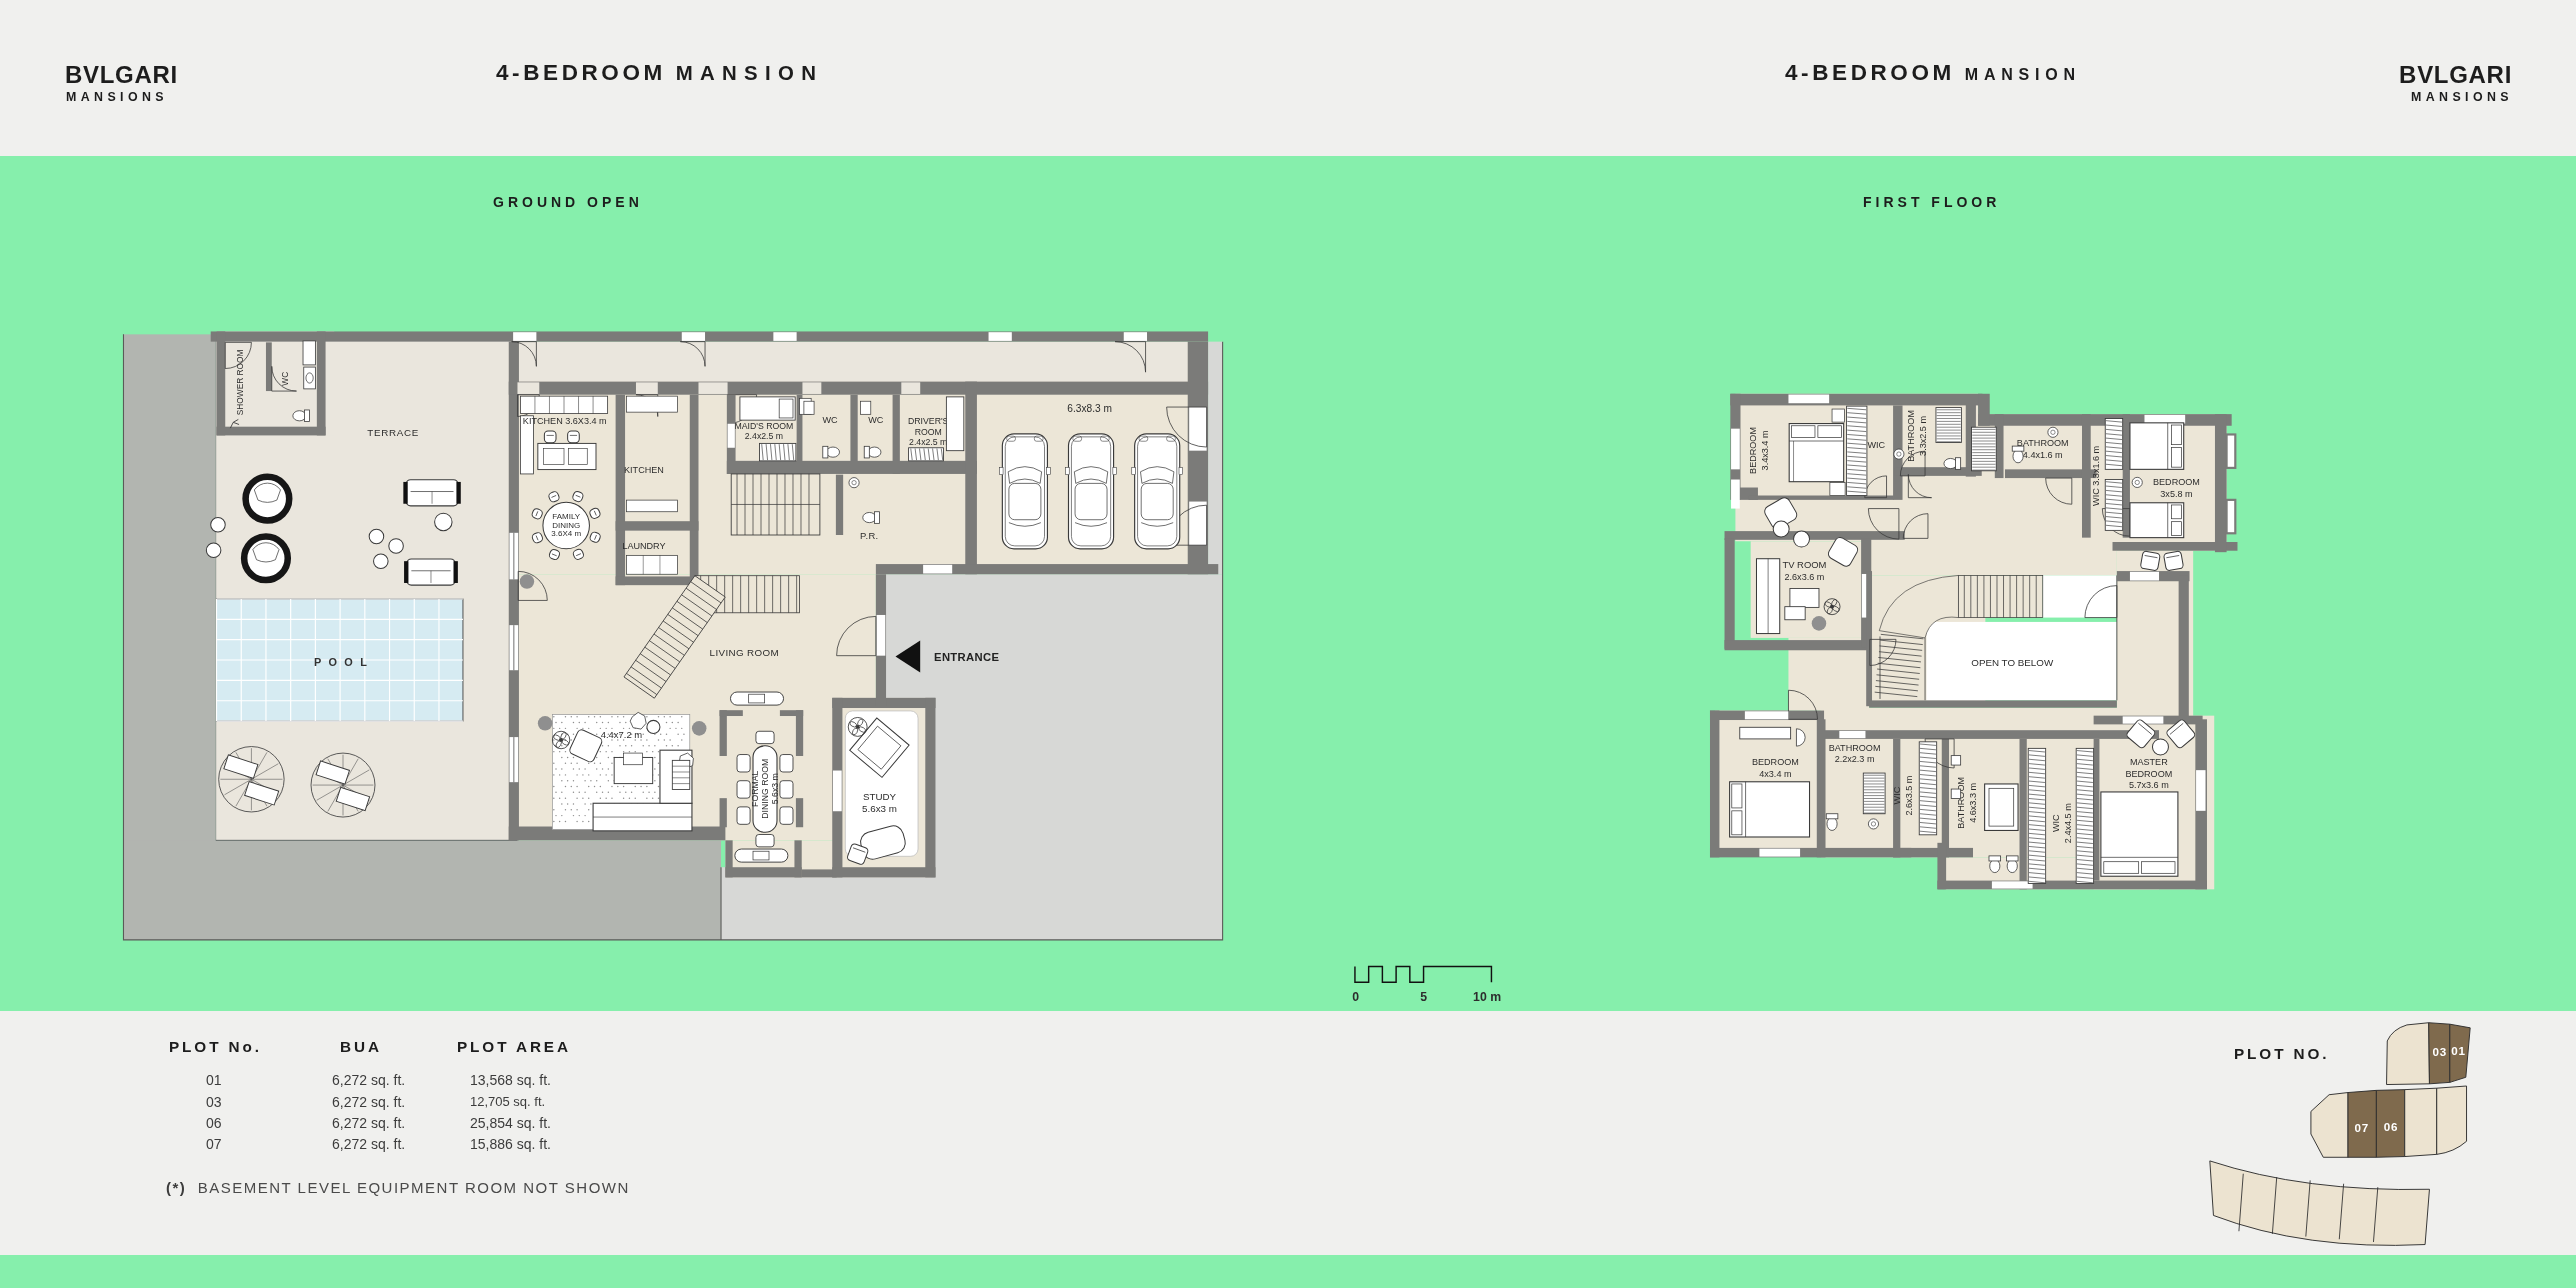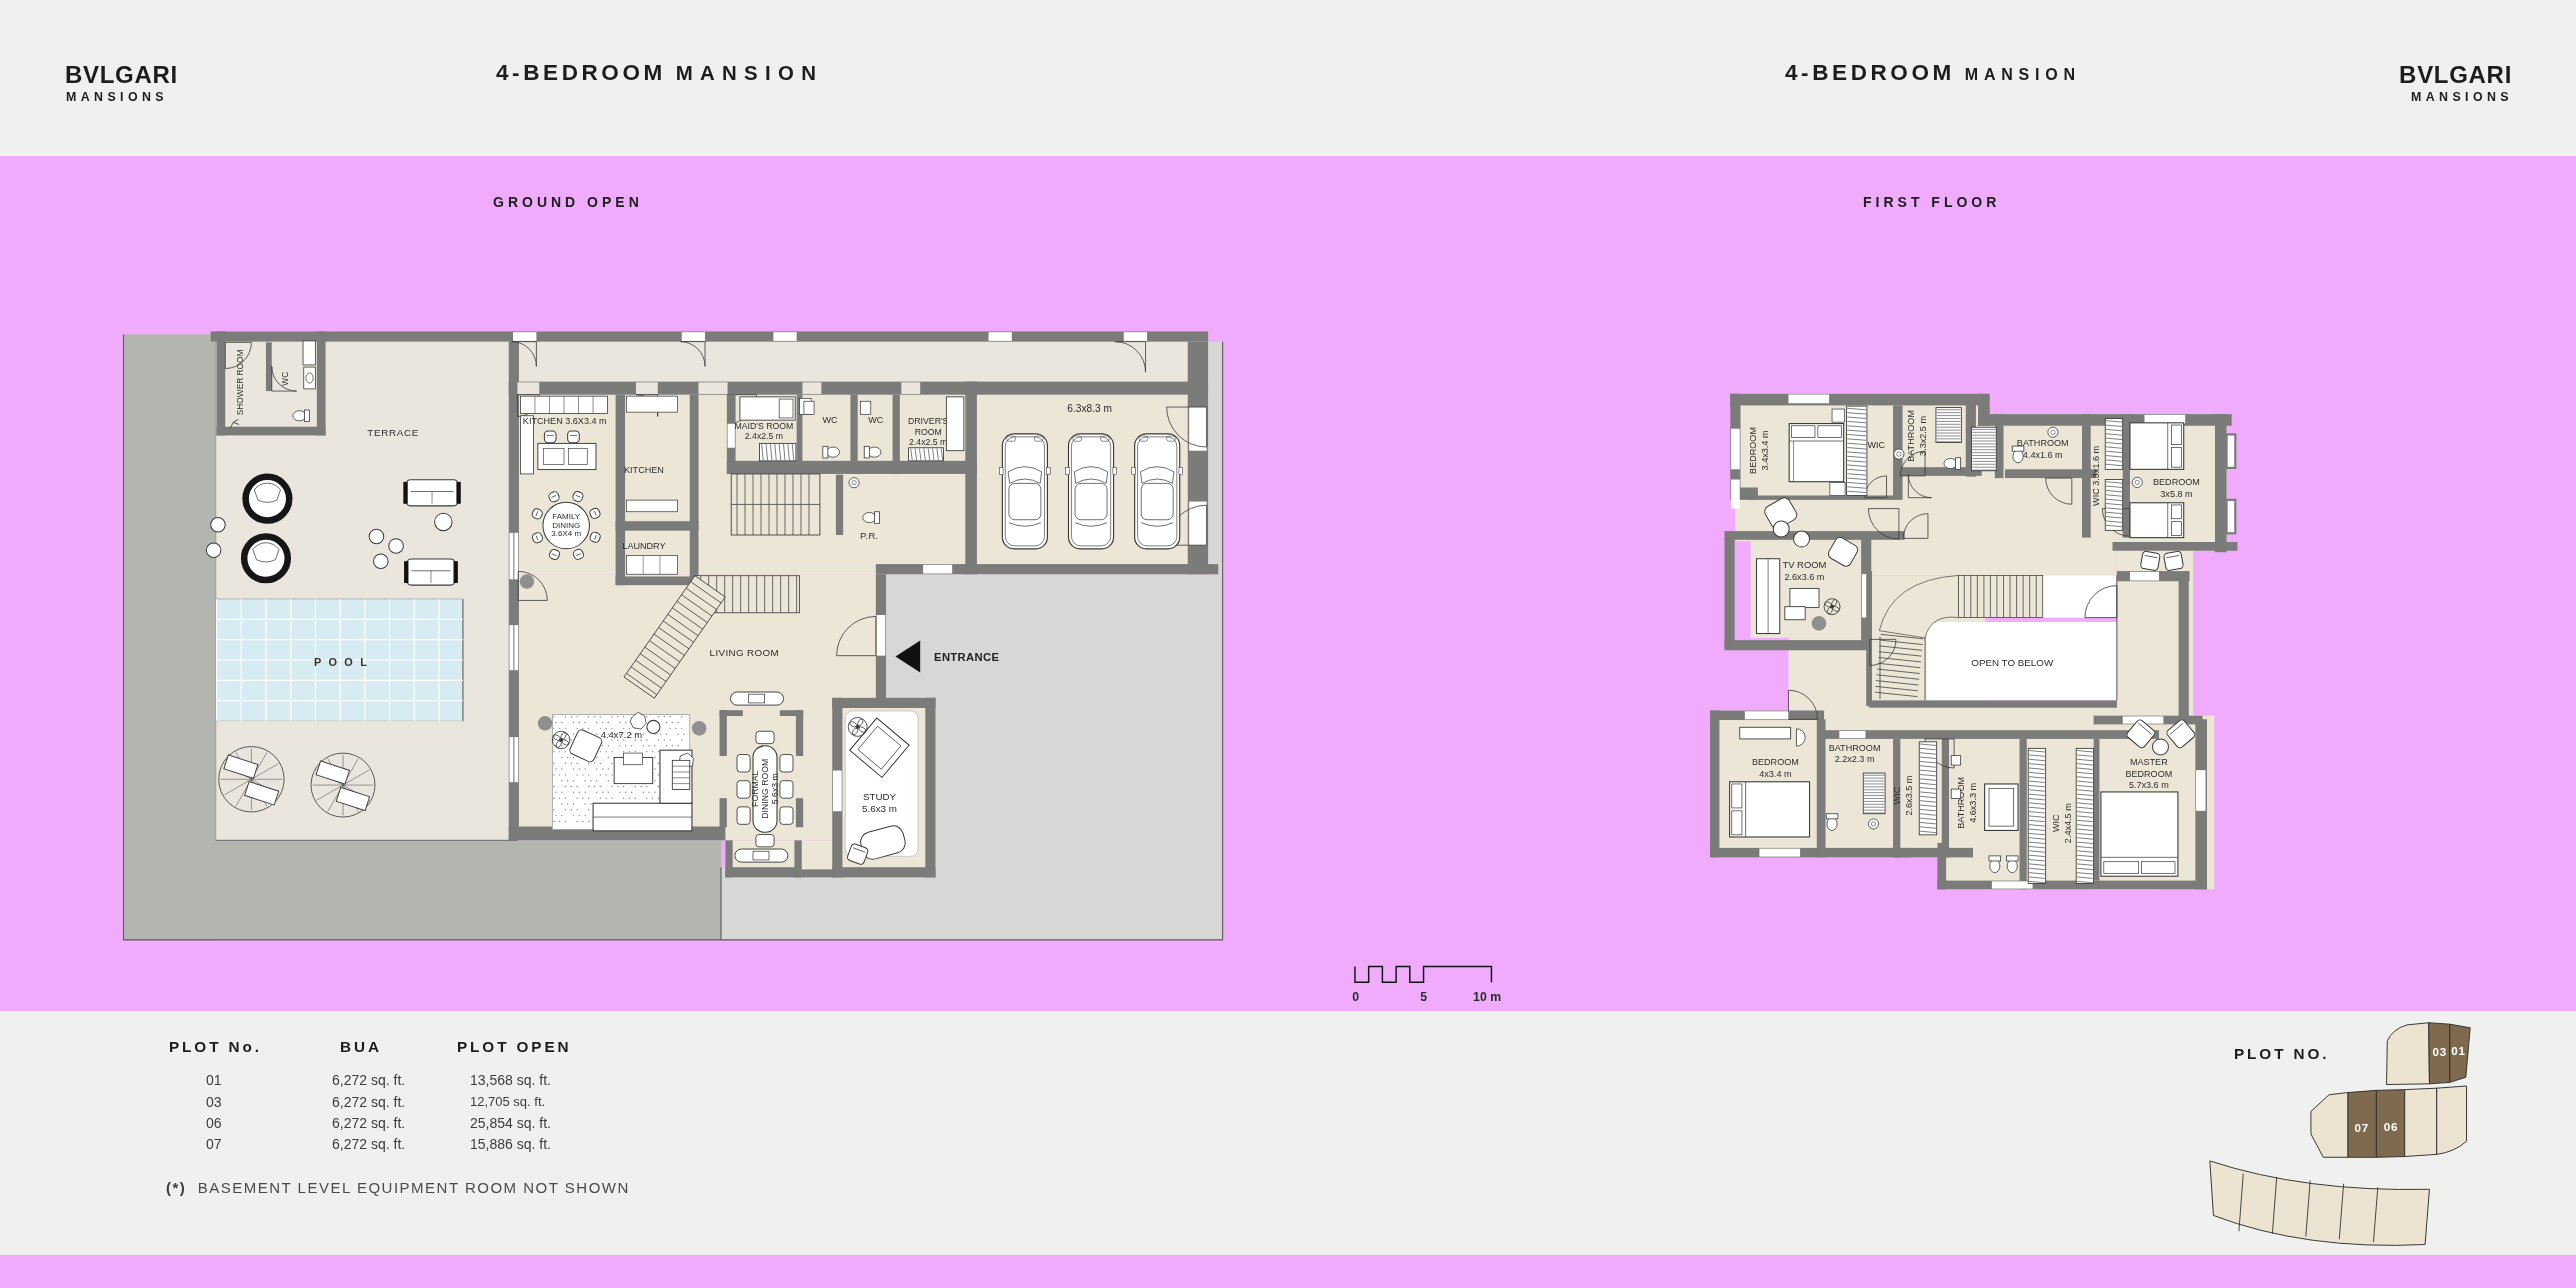--- a/index.html
+++ b/index.html
@@ -1,13 +1,13 @@
 <!DOCTYPE html>
 <html style="font-size:11.6px"><head><meta charset="utf-8"><style>html,body{margin:0;padding:0;background:#fff;}*{box-sizing:border-box;}body{font-family:"Liberation Sans",sans-serif;color:#2d2d2d;}.abs{position:absolute;}</style></head><body>
-<div style="position:relative;width:2576px;height:1288px;overflow:hidden;background:#f0abfc">
+<div style="position:relative;width:2576px;height:1288px;overflow:hidden;background:#86efac">
     <div class="abs" style="left:0;top:0;width:2576px;height:156px;background:#f0f0ee"></div>
     <div class="abs" style="left:0;top:1011px;width:2576px;height:244px;background:#f0f0ee"></div>
     <div class="abs" style="left:65px;top:61px;font-size:24px;font-weight:bold;letter-spacing:0.7px;color:#1d1d1d">BVLGARI</div>
     <div class="abs" style="left:66px;top:90px;font-size:12.4px;font-weight:bold;letter-spacing:4.4px;color:#1d1d1d">MANSIONS</div>
     <div class="abs" style="left:496px;top:60px;font-size:22.5px;font-weight:bold;letter-spacing:3.6px;color:#1d1d1d">4-BEDROOM&nbsp;<span style="font-size:20.4px;letter-spacing:7.3px">MANSION</span></div>
     <div class="abs" style="left:493px;top:194px;font-size:14px;font-weight:bold;letter-spacing:4px;color:#1d1d1d">GROUND OPEN</div>
     <div class="abs" style="left:1785px;top:60px;font-size:22.5px;font-weight:bold;letter-spacing:3.6px;color:#1d1d1d">4-BEDROOM&nbsp;<span style="font-size:16px;letter-spacing:5.8px">MANSION</span></div>
     <div class="abs" style="left:1863px;top:194px;font-size:14px;font-weight:bold;letter-spacing:4px;color:#1d1d1d">FIRST FLOOR</div>
     <div class="abs" style="left:2294px;top:61px;width:218px;text-align:right;font-size:24px;font-weight:bold;letter-spacing:0.7px;color:#1d1d1d">BVLGARI</div>
     <div class="abs" style="left:2294px;top:90px;width:219px;text-align:right;font-size:12.4px;font-weight:bold;letter-spacing:4.4px;color:#1d1d1d">MANSIONS</div>
@@ -1176,21 +1176,21 @@
       <text x="3288" y="1556" font-family="Liberation Sans,sans-serif" font-size="16" text-anchor="middle" letter-spacing="1" font-weight="bold" fill="#fff">06</text>
       <path d="M3039,1597 Q3170,1640 3341,1636 L3335,1712 Q3170,1720 3044,1672 Z" fill="#ece3d0" stroke="#2f2f2f" stroke-width="1.3"></path>
       <line x1="3085" y1="1614.6" x2="3079" y2="1693.68" stroke="#2f2f2f" stroke-width="1.2"></line>
       <line x1="3131" y1="1619.2" x2="3125" y2="1697.36" stroke="#2f2f2f" stroke-width="1.2"></line>
       <line x1="3177" y1="1623.8" x2="3171" y2="1701.04" stroke="#2f2f2f" stroke-width="1.2"></line>
       <line x1="3223" y1="1628.4" x2="3217" y2="1704.72" stroke="#2f2f2f" stroke-width="1.2"></line>
       <line x1="3270" y1="1633.1" x2="3264" y2="1708.48" stroke="#2f2f2f" stroke-width="1.2"></line>
     </svg>
     <div class="abs" style="left:169px;top:1038px;font-size:15.3px;font-weight:bold;letter-spacing:2.9px;color:#1d1d1d">PLOT No.</div>
     <div class="abs" style="left:340px;top:1038px;font-size:15.3px;font-weight:bold;letter-spacing:2.9px;color:#1d1d1d">BUA</div>
-    <div class="abs" style="left:457px;top:1038px;font-size:15.3px;font-weight:bold;letter-spacing:2.9px;color:#1d1d1d">PLOT OPEN</div>
+    <div class="abs" style="left:457px;top:1038px;font-size:15.3px;font-weight:bold;letter-spacing:2.9px;color:#1d1d1d">PLOT AREA</div>
     <div class="abs" style="left:206px;top:1072px;font-size:14px;color:#3c3c3c">01</div>
     <div class="abs" style="left:332px;top:1072px;font-size:14px;color:#3c3c3c">6,272 sq. ft.</div>
     <div class="abs" style="left:470px;top:1072px;font-size:14px;color:#3c3c3c">13,568 sq. ft.</div>
     <div class="abs" style="left:206px;top:1094px;font-size:14px;color:#3c3c3c">03</div>
     <div class="abs" style="left:332px;top:1094px;font-size:14px;color:#3c3c3c">6,272 sq. ft.</div>
     <div class="abs" style="left:470px;top:1094px;font-size:13px;color:#3c3c3c">12,705 sq. ft.</div>
     <div class="abs" style="left:206px;top:1115px;font-size:14px;color:#3c3c3c">06</div>
     <div class="abs" style="left:332px;top:1115px;font-size:14px;color:#3c3c3c">6,272 sq. ft.</div>
     <div class="abs" style="left:470px;top:1115px;font-size:14px;color:#3c3c3c">25,854 sq. ft.</div>
     <div class="abs" style="left:206px;top:1136px;font-size:14px;color:#3c3c3c">07</div>

